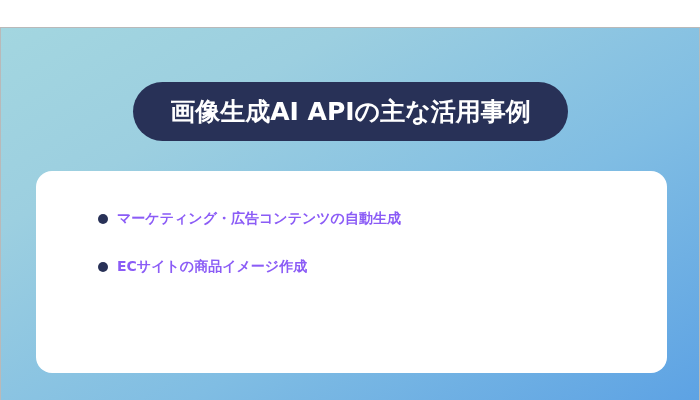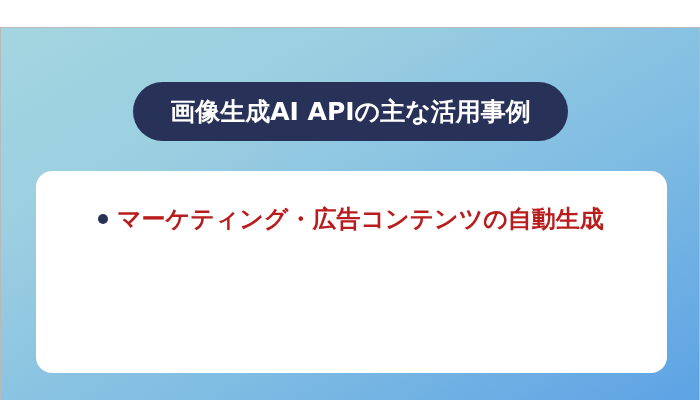--- a/index.html
+++ b/index.html
@@ -48,35 +48,39 @@
       margin-bottom: 20px;
     }
     .item:last-child { margin-bottom: 0; }
     .bullet {
       width: 10px; height: 10px; border-radius: 50%;
       background: #283157;
       margin-right: 9px;
       flex: 0 0 auto;
     }
     .item-text {
-      color: #b91c1c;
+      color: #8b5cf6;
       font-weight: bold;
-      font-size: 24px;
+      font-size: 14px;
       white-space: nowrap;
     }
   </style>
 </head>
 <body>
 
 <div class="canvas">
   <div class="title-pill">
     <span class="title-text">画像生成AI APIの主な活用事例</span>
   </div>
 
   <div class="card">
     <ul class="list">
       <li class="item">
         <span class="bullet"></span>
         <span class="item-text">マーケティング・広告コンテンツの自動生成</span>
       </li>
+      <li class="item">
+        <span class="bullet"></span>
+        <span class="item-text">ECサイトの商品イメージ作成</span>
+      </li>
     </ul>
   </div>
 </div>
 
 </body></html>

